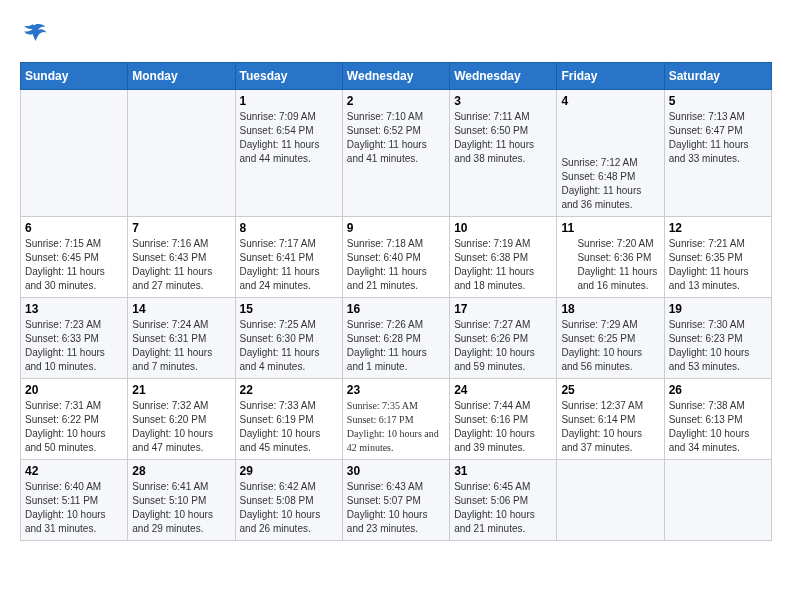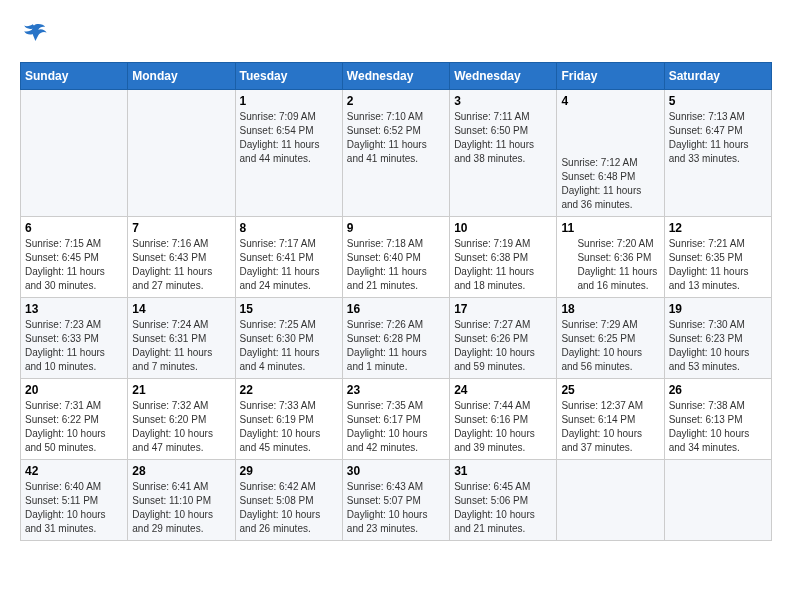--- a/index.html
+++ b/index.html
@@ -254,21 +254,21 @@
 Daylight: 10 hours and 47 minutes.</div>
         </td>
         <td>
           <span class="day-number">22</span>
           <div class="day-info" style="white-space: pre-wrap;">Sunrise: 7:33 AM
 Sunset: 6:19 PM
 Daylight: 10 hours and 45 minutes.</div>
         </td>
         <td>
           <span class="day-number">23</span>
-          <div class="day-info" style="white-space: pre-wrap;">Sunrise: 7:35 AM
+          <div class="day-info" style="white-space: pre-wrap; font-family: Liberation Serif, serif;">Sunrise: 7:35 AM
 Sunset: 6:17 PM
 Daylight: 10 hours and 42 minutes.</div>
         </td>
         <td>
           <span class="day-number">24</span>
           <div class="day-info" style="white-space: pre-wrap;">Sunrise: 7:44 AM
 Sunset: 6:16 PM
 Daylight: 10 hours and 39 minutes.</div>
         </td>
         <td>
@@ -287,21 +287,21 @@
       <tr>
         <td>
           <span class="day-number">42</span>
           <div class="day-info" style="white-space: pre-wrap;">Sunrise: 6:40 AM
 Sunset: 5:11 PM
 Daylight: 10 hours and 31 minutes.</div>
         </td>
         <td>
           <span class="day-number">28</span>
           <div class="day-info" style="white-space: pre-wrap;">Sunrise: 6:41 AM
-Sunset: 11:10 PM
+Sunset: 5:10 PM
 Daylight: 10 hours and 29 minutes.</div>
         </td>
         <td>
           <span class="day-number">29</span>
           <div class="day-info" style="white-space: pre-wrap;">Sunrise: 6:42 AM
 Sunset: 5:08 PM
 Daylight: 10 hours and 26 minutes.</div>
         </td>
         <td>
           <span class="day-number">30</span>

